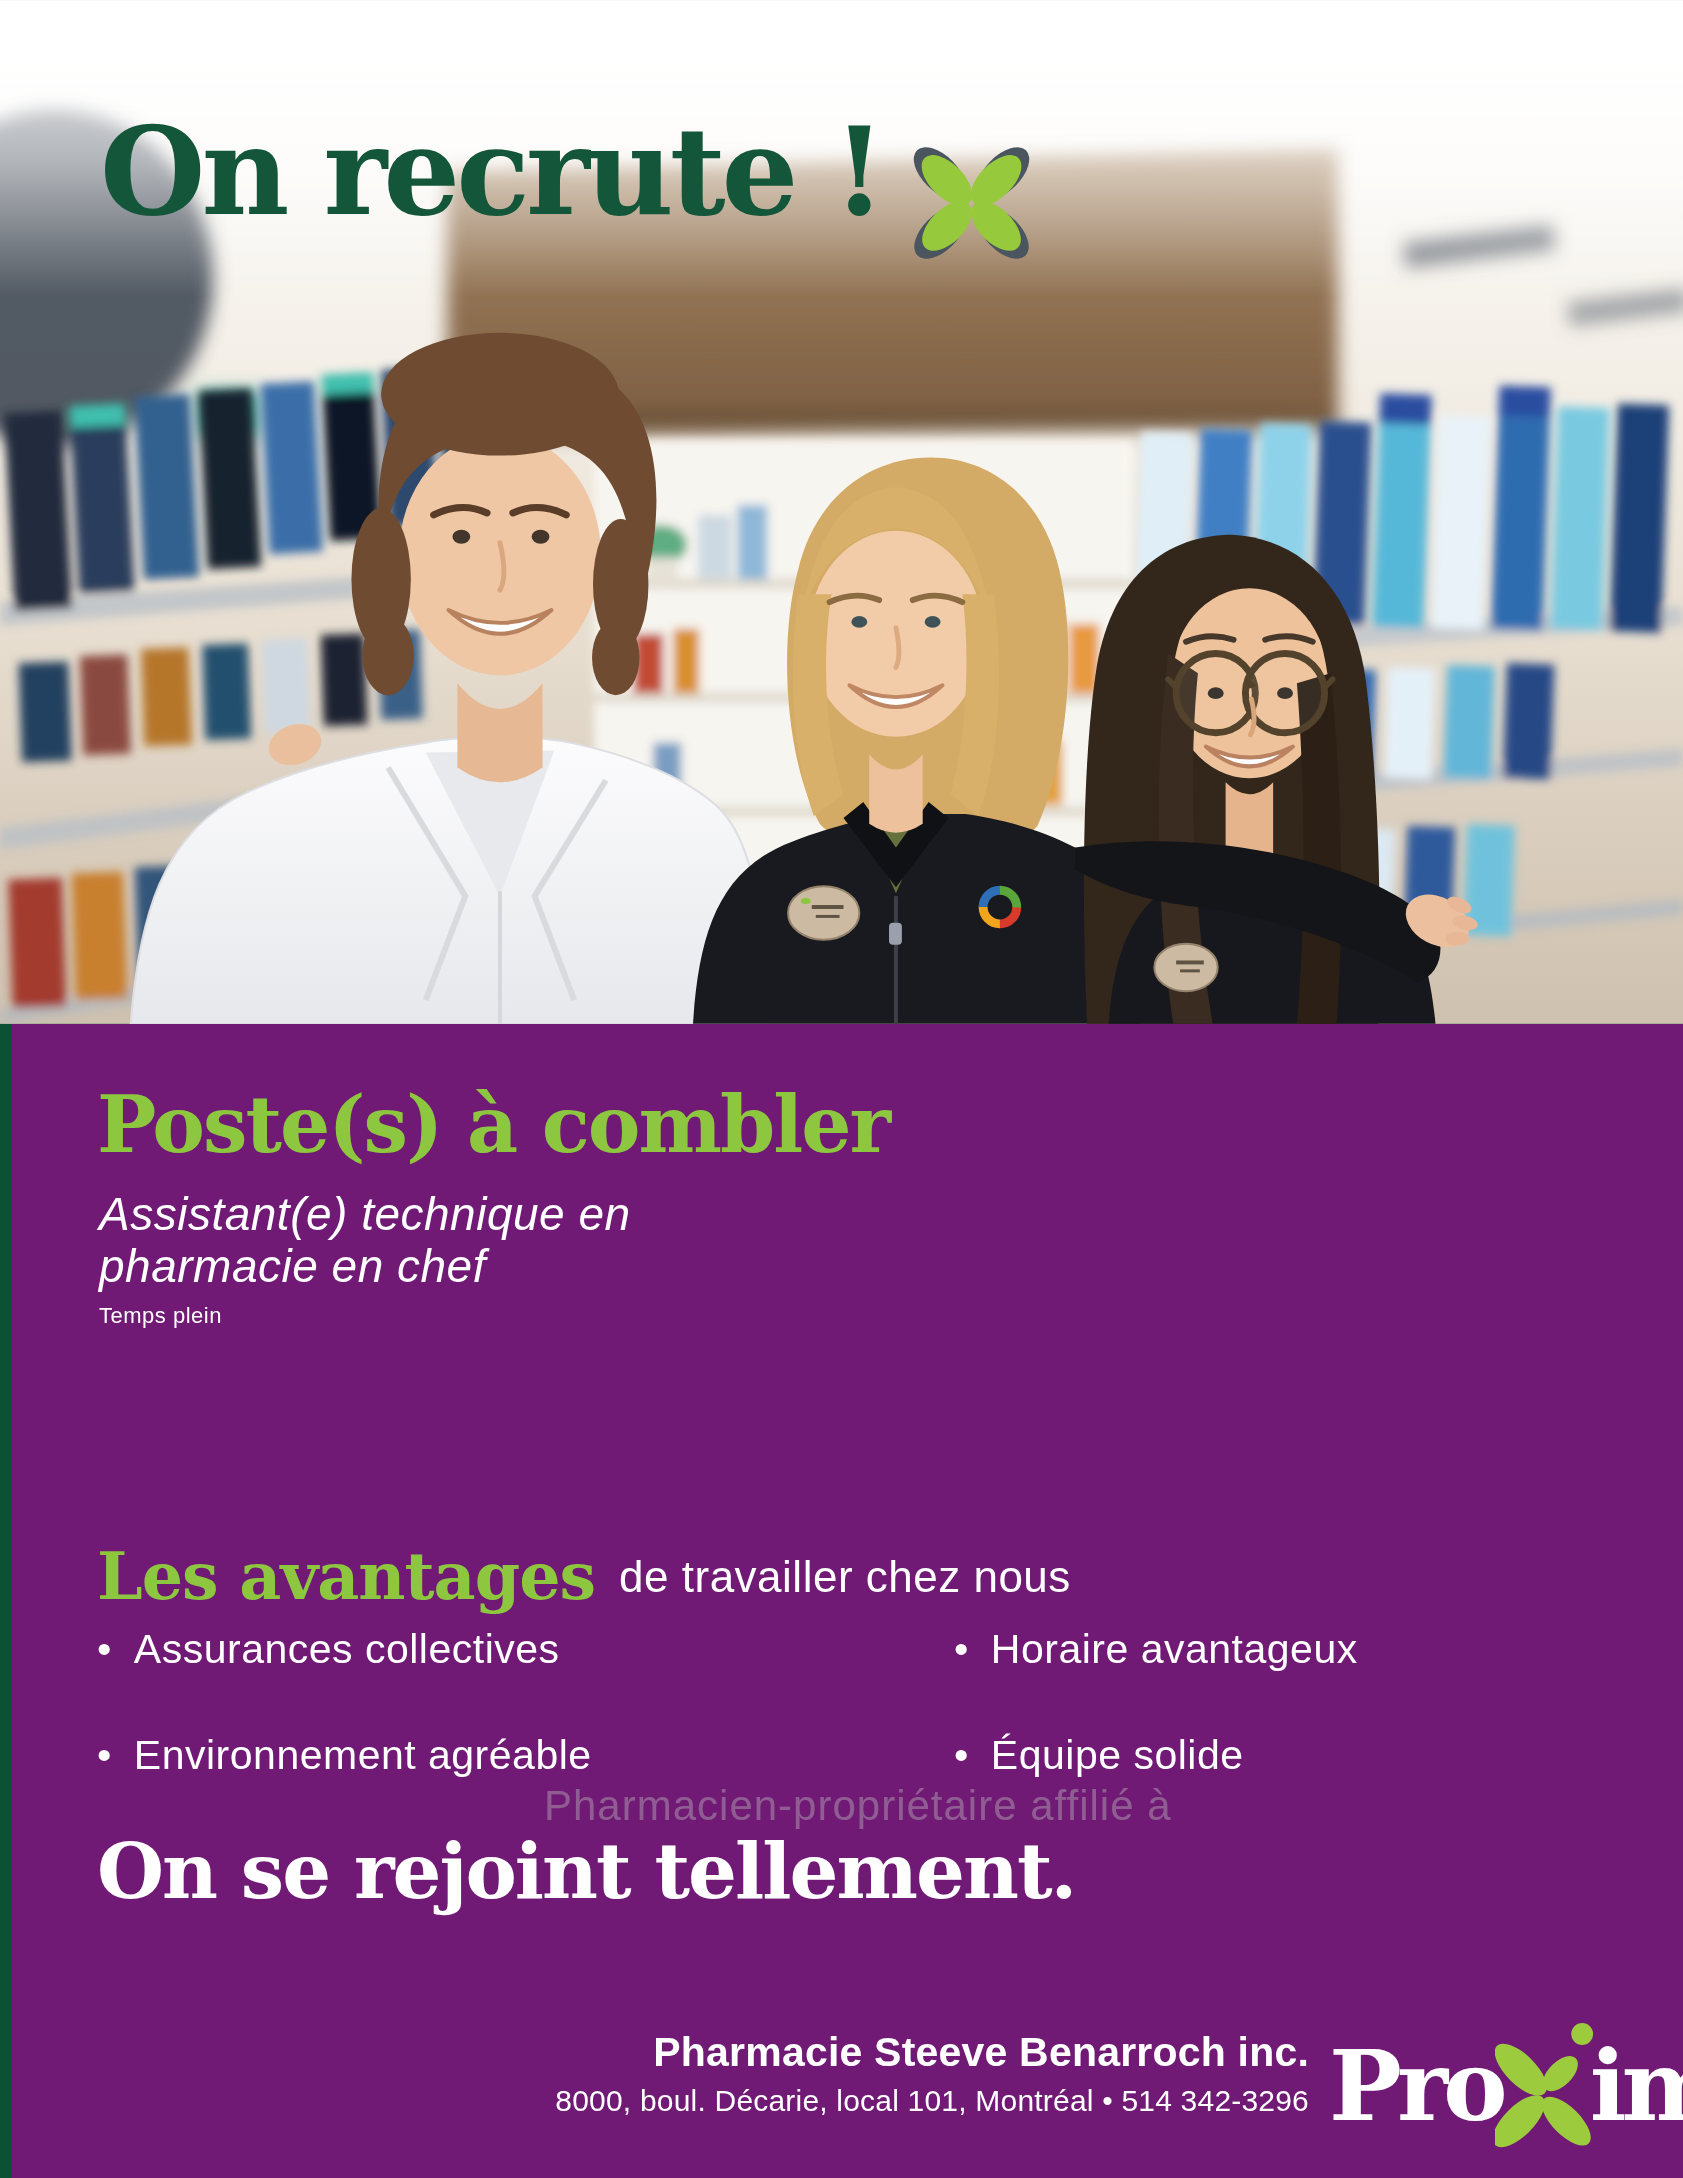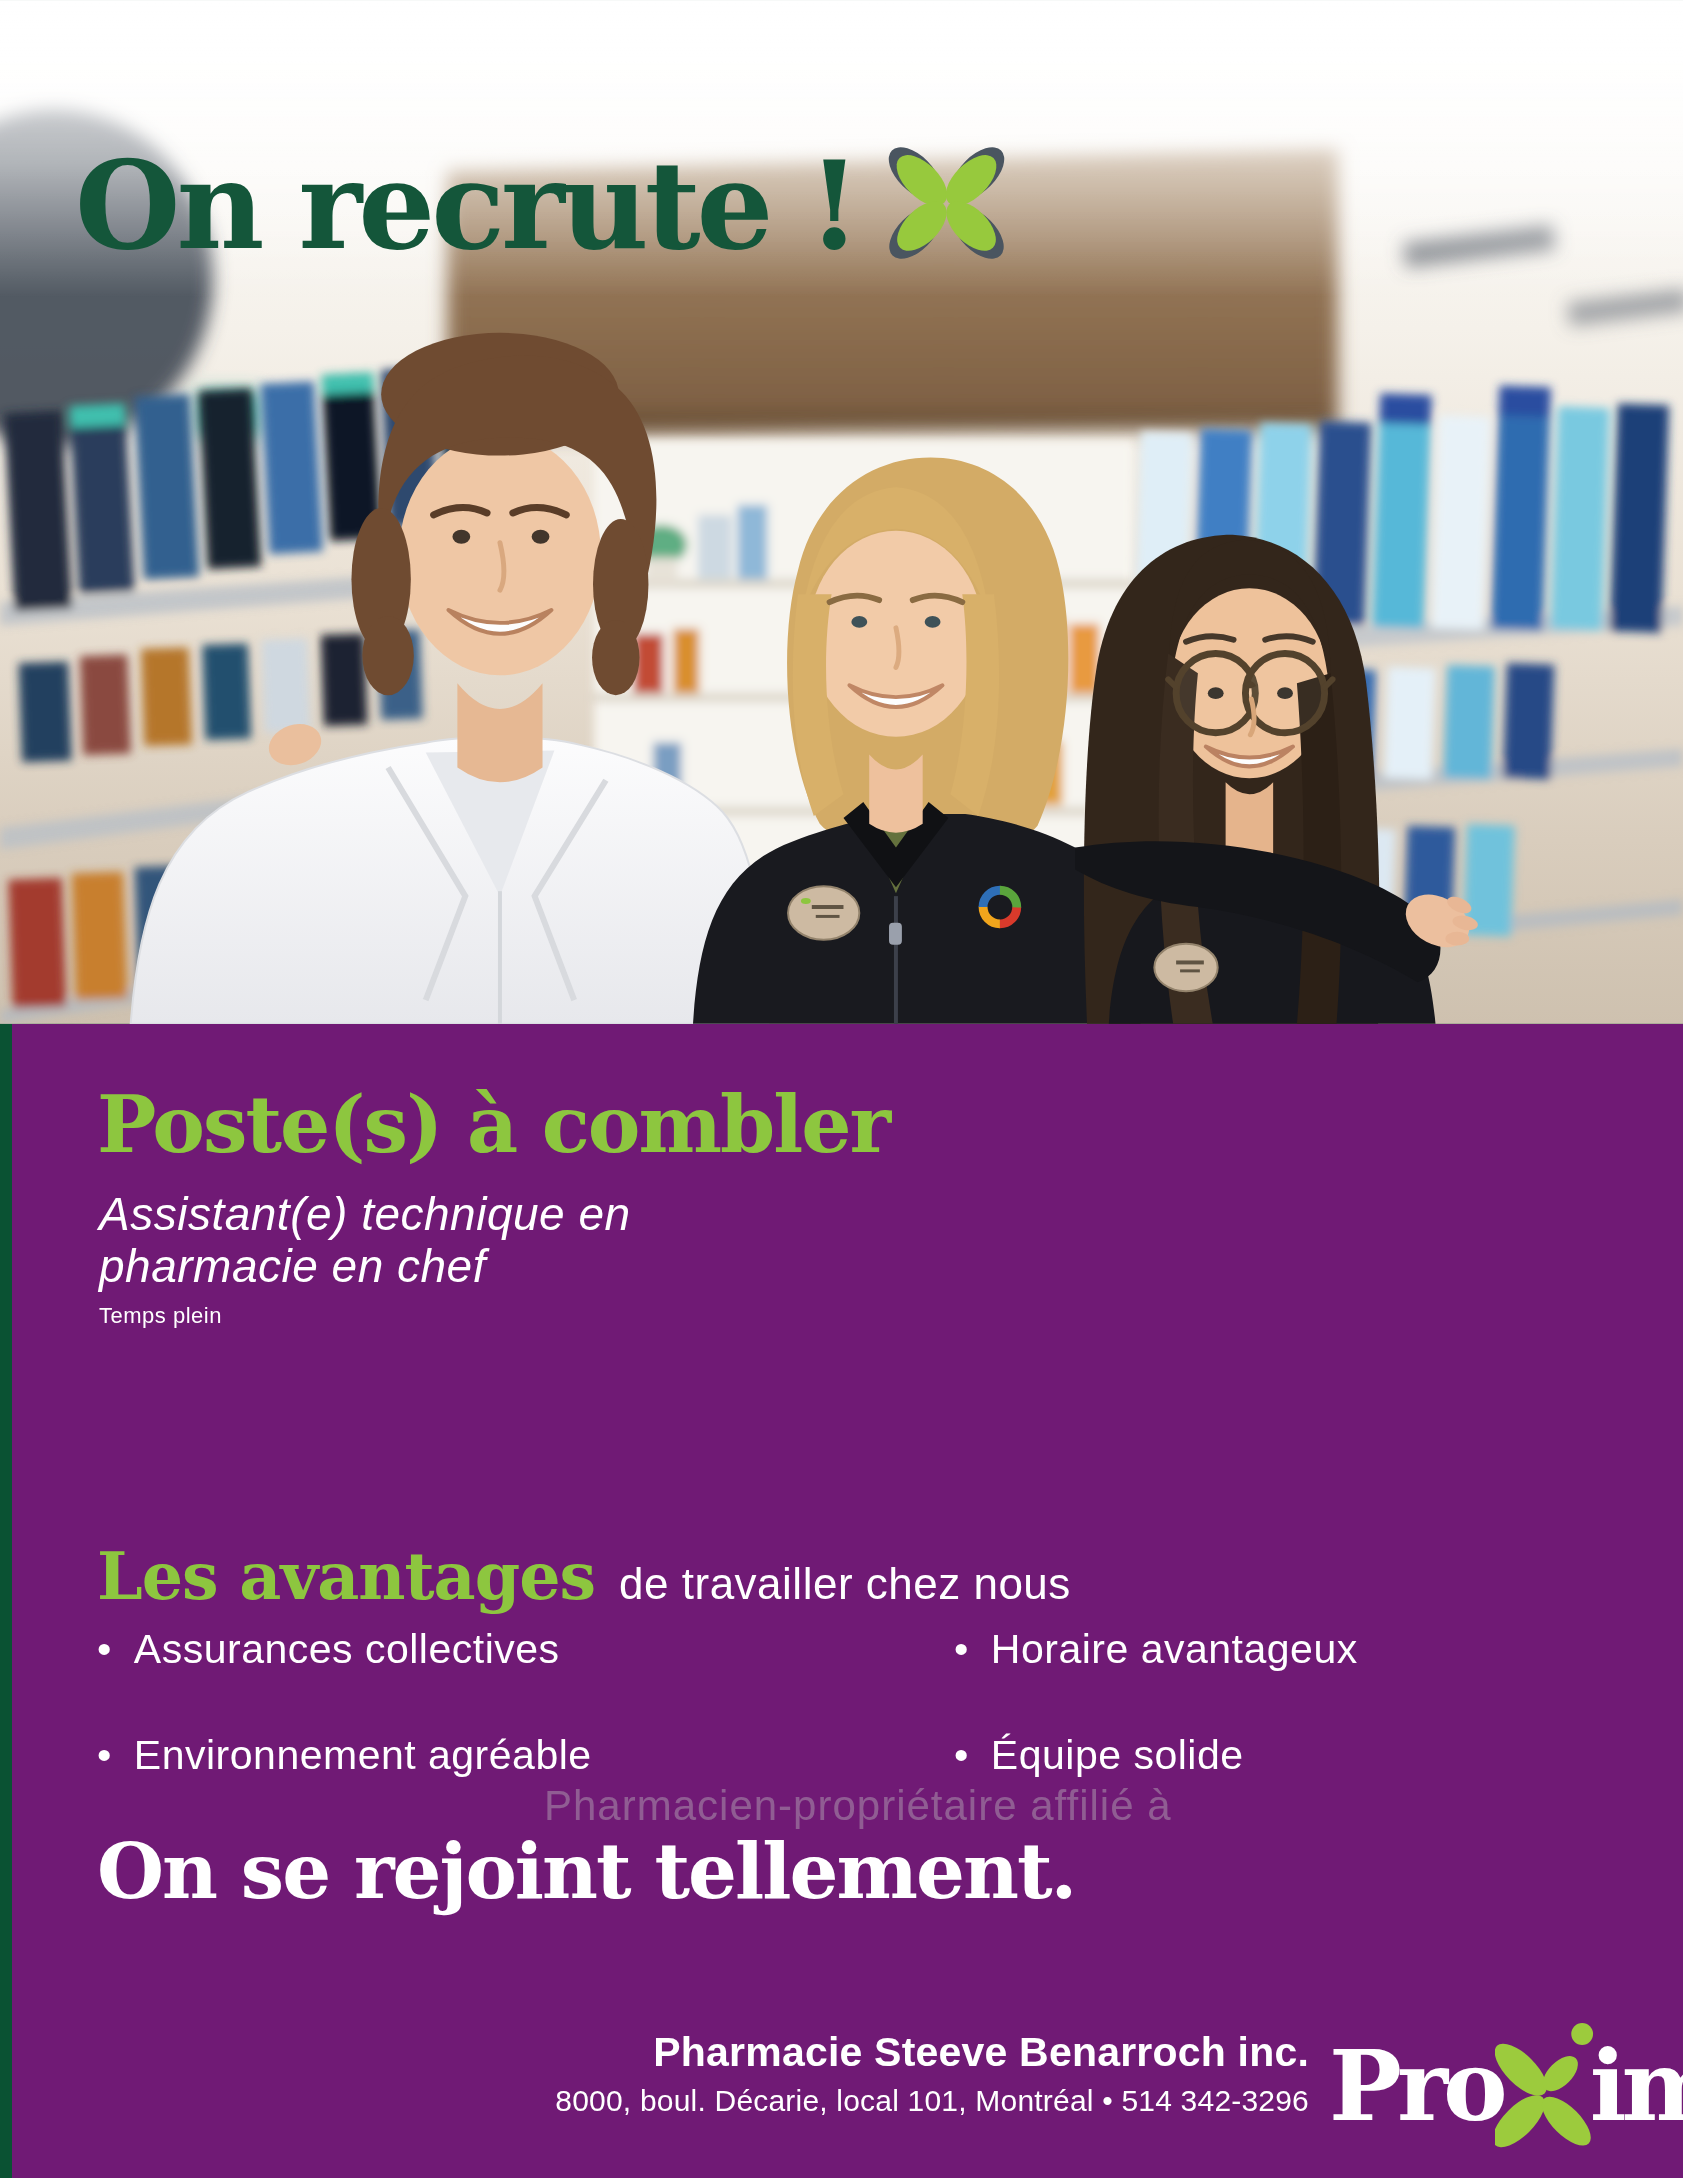--- a/index.html
+++ b/index.html
@@ -6,38 +6,38 @@
   .poster {
     position:relative; width:1683px; height:2178px; overflow:hidden;
     background:#0A5233;
     font-family:"Liberation Sans", sans-serif;
   }
   
   .photo-area { position:absolute; left:0; top:0; width:1683px; height:1024px; }
   .photo-area svg { display:block; }
 
   
-  .title-block { position:absolute; left:75px; top:111px; display:flex; gap:28px; align-items:flex-end; }
+  .title-block { position:absolute; left:100px; top:111px; display:flex; gap:28px; align-items:flex-start; }
   .title-text {
     font-family:"DejaVu Serif","Liberation Serif",serif; font-weight:700;
     font-size:121px; line-height:1; letter-spacing:-4px; color:#14563A; white-space:nowrap;
   }
   .title-butterfly { margin-top:26px; }
 
   
   .panel { position:absolute; left:12px; top:1024px; width:1683px; height:1162px; background:#701a75; }
   .panel > * { position:absolute; }
 
   .slab { font-family:"DejaVu Serif","Liberation Serif",serif; font-weight:700; }
 
   .poste-heading { left:85px; top:61px; font-size:79px; line-height:1; letter-spacing:-2px; color:#8DC63F; }
   .job-title { left:87px; top:165px; width:634px; font-size:46px; line-height:1.13; color:#fff; letter-spacing:0.5px;font-style:italic; }
   .job-type  { left:87px; top:279px; font-size:22px; color:#fff; letter-spacing:0.5px; }
 
-  .avantages-row { left:85px; top:520px; display:flex; align-items:flex-end; gap:24px; white-space:nowrap; }
+  .avantages-row { left:85px; top:520px; display:flex; align-items:center; gap:24px; white-space:nowrap; }
   .avantages-accent { font-size:65px; line-height:1; letter-spacing:-1px; color:#8DC63F; }
   .avantages-suffix { font-size:44px; color:#fff; letter-spacing:0.5px; }
 
   .benefits-grid {
     left:85px; top:602px; display:grid; grid-template-columns:857px auto;
     row-gap:59px; color:#fff; font-size:41px; line-height:1.15; letter-spacing:0.5px;
   }
   .benefit-item { display:flex; align-items:baseline; }
   .benefit-bullet { margin-right:22px; font-size:41px; }
 

